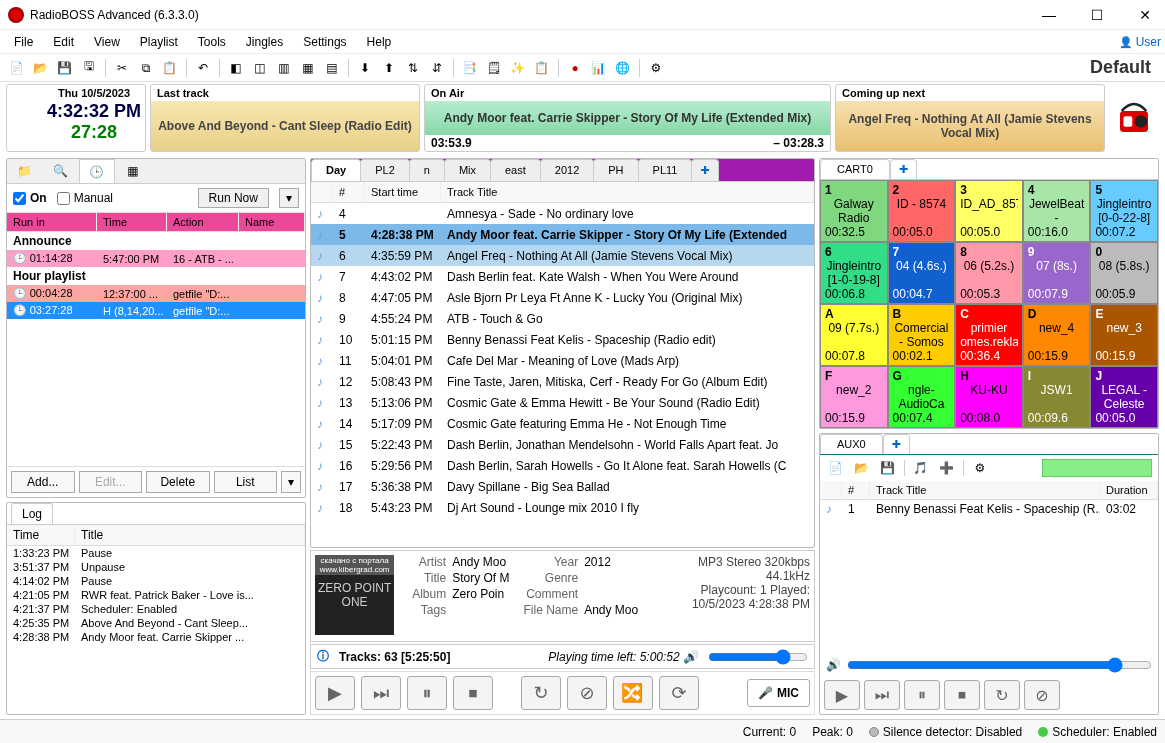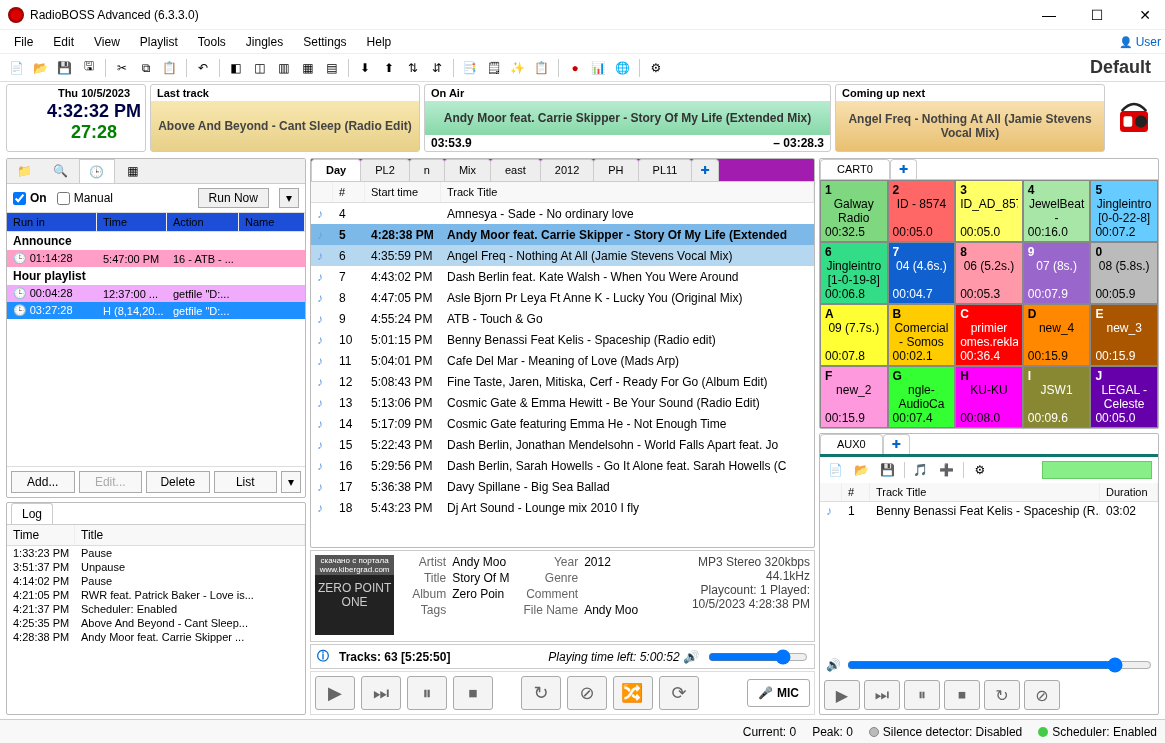--- a/index.html
+++ b/index.html
@@ -52,28 +52,28 @@
 
 .sched-tabs { display:flex; background:#f0f0f0; border-bottom:1px solid #ccc; }
 .sched-tab { width: 36px; height: 24px; display:flex; align-items:center; justify-content:center; cursor:pointer; }
 .sched-tab.active { background:#fff; border:1px solid #ccc; border-bottom:none; }
 .sched-ctrl { display:flex; align-items:center; padding:4px 6px; gap:10px; border-bottom:1px solid #ddd; }
 .sched-ctrl .cb { display:flex; align-items:center; gap:4px; }
 .sched-ctrl input[type=checkbox] { width:13px; height:13px; }
 .sched-ctrl .runbtn { margin-left:auto; padding:2px 10px; background:#f0f0f0; border:1px solid #aaa; cursor:pointer; }
 .sched-ctrl .dropbtn { padding:2px 6px; background:#f0f0f0; border:1px solid #aaa; cursor:pointer; }
 .sched-table { flex:1; overflow:auto; }
-.sched-head { display:flex; background:#1d4ed8; border-bottom:1px solid #ddd; }
+.sched-head { display:flex; background:#ec4899; border-bottom:1px solid #ddd; }
 .sched-head div { padding:3px 6px; border-right:1px solid #eee; font-size:11px; }
 .sched-row { display:flex; align-items:center;justify-content:center; }
 .sched-row div { padding:2px 6px; font-size:11px; white-space:nowrap; overflow:hidden; }
 .c-runin { width:90px; } .c-time { width:70px; } .c-action { width:72px; } .c-name { flex:1; }
 .grouprow { font-weight:bold; background:#fff; padding:2px 6px; }
 .row-pink { background:#ff9ec7; }
-.row-cyan { background:#f0abfc; }
+.row-cyan { background:#fca5a5; }
 .row-blue { background:#1e90ff; color:#fff; }
 .sched-btns { display:flex; gap:4px; padding:4px; border-top:1px solid #ddd; }
 .sched-btns button { flex:1; padding:3px; border:1px solid #aaa; background:#f8f8f8; cursor:pointer; }
 .sched-btns button:disabled { color:#aaa; }
 
 
 .logpanel .tab { display:inline-block; padding:3px 10px; border:1px solid #ccc; border-bottom:none; background:#fff; border-radius:3px 3px 0 0; margin-left:4px; }
 .logtable { flex:1; overflow:auto; border-top:1px solid #ccc; }
 .log-head { display:flex; background:#f8f8f8; border-bottom:1px solid #ddd; }
 .log-head div { padding:3px 6px; border-right:1px solid #eee; }
@@ -118,21 +118,21 @@
 .cart-tabs { display:flex; border-bottom:1px solid #ccc; }
 .cart-tab { padding:3px 16px; border:1px solid #ccc; border-bottom:none; background:#fff; border-radius:4px 4px 0 0; font-size:11px; cursor:pointer; }
 .cart-tab.add { padding:3px 8px; color:#06c; }
 .cartgrid { display:grid; grid-template-columns: repeat(5, 1fr); grid-auto-rows: 62px; }
 .cartcell { border:1px solid #888; padding:2px 4px; display:flex; flex-direction:column; font-size:10px; overflow:hidden; cursor:pointer; }
 .cartcell .num { font-weight:bold; }
 .cartcell .name { flex:1; text-align:center; overflow:hidden; }
 .cartcell .dur { }
 
 
-.aux-tabs { display:flex; border-bottom:3px solid #0f766e; }
+.aux-tabs { display:flex; border-bottom:1px solid #0f766e; }
 .aux-tb { display:flex; align-items:center; gap:6px; padding:3px 6px; }
 .aux-tb .mini { width:20px; height:20px; display:flex; align-items:center; justify-content:center; cursor:pointer; }
 .aux-tb .prog { margin-left:auto; width:110px; height:18px; background:#8e8; border:1px solid #6c6; }
 .aux-head { display:flex; background:#f8f8f8; border-bottom:1px solid #ddd; }
 .aux-head div { padding:3px 6px; border-right:1px solid #eee; font-size:11px; }
 .ac-ico{width:22px;} .ac-num{width:28px;} .ac-title{flex:1;} .ac-dur{width:58px;}
 .aux-body { flex:1; overflow:auto; }
 .aux-row { display:flex; padding:2px 0; }
 .aux-row div { padding:0 6px; white-space:nowrap; overflow:hidden; }
 .aux-vol { display:flex; align-items:center; padding:3px 6px; gap:6px; }

